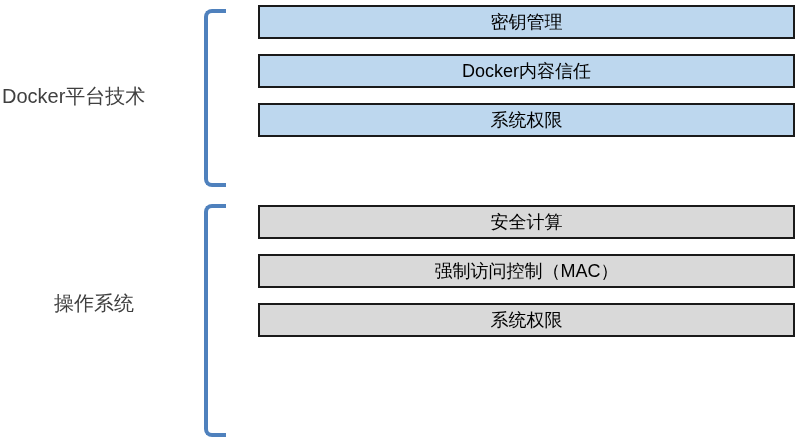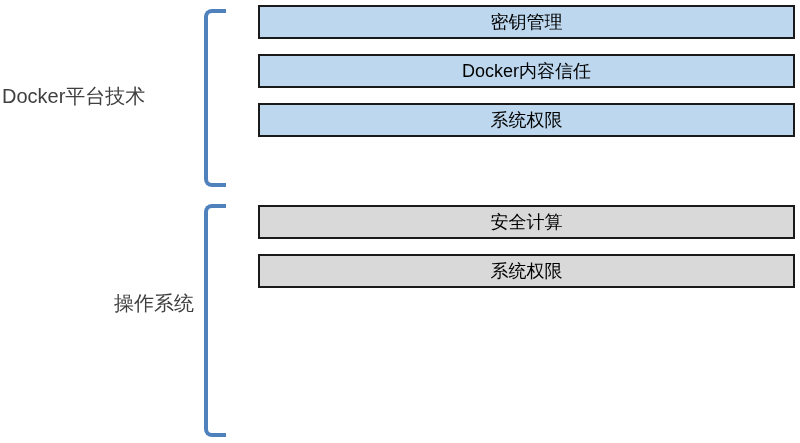--- a/index.html
+++ b/index.html
@@ -21,24 +21,24 @@
     font-size: 20px;
     line-height: 25px;
   }
   #label-docker {
     left: 2px;
     top: 84px;
     width: 196px;
     text-align: left;
   }
   #label-os {
-    left: 8px;
+    left: 1px;
     top: 291px;
     width: 186px;
-    text-align: right;
+    text-align: center;
   }
   .bracket {
     position: absolute;
     width: 22px;
     border: 4px solid #4f81bd;
     border-right: none;
     border-radius: 8px 0 0 8px;
     box-sizing: border-box;
     left: 204px;
   }
@@ -89,16 +89,17 @@
   <div class="bracket" id="bracket-os"></div>
 
   <div class="box-col" id="group-docker-boxes">
     <div class="box blue">密钥管理</div>
     <div class="box blue">Docker内容信任</div>
     <div class="box blue">系统权限</div>
   </div>
 
   <div class="box-col" id="group-os-boxes">
     <div class="box gray">安全计算</div>
+    <div class="box gray">强制访问控制（MAC）</div>
     <div class="box gray">系统权限</div>
   </div>
 
 </div>
 
 </body></html>

